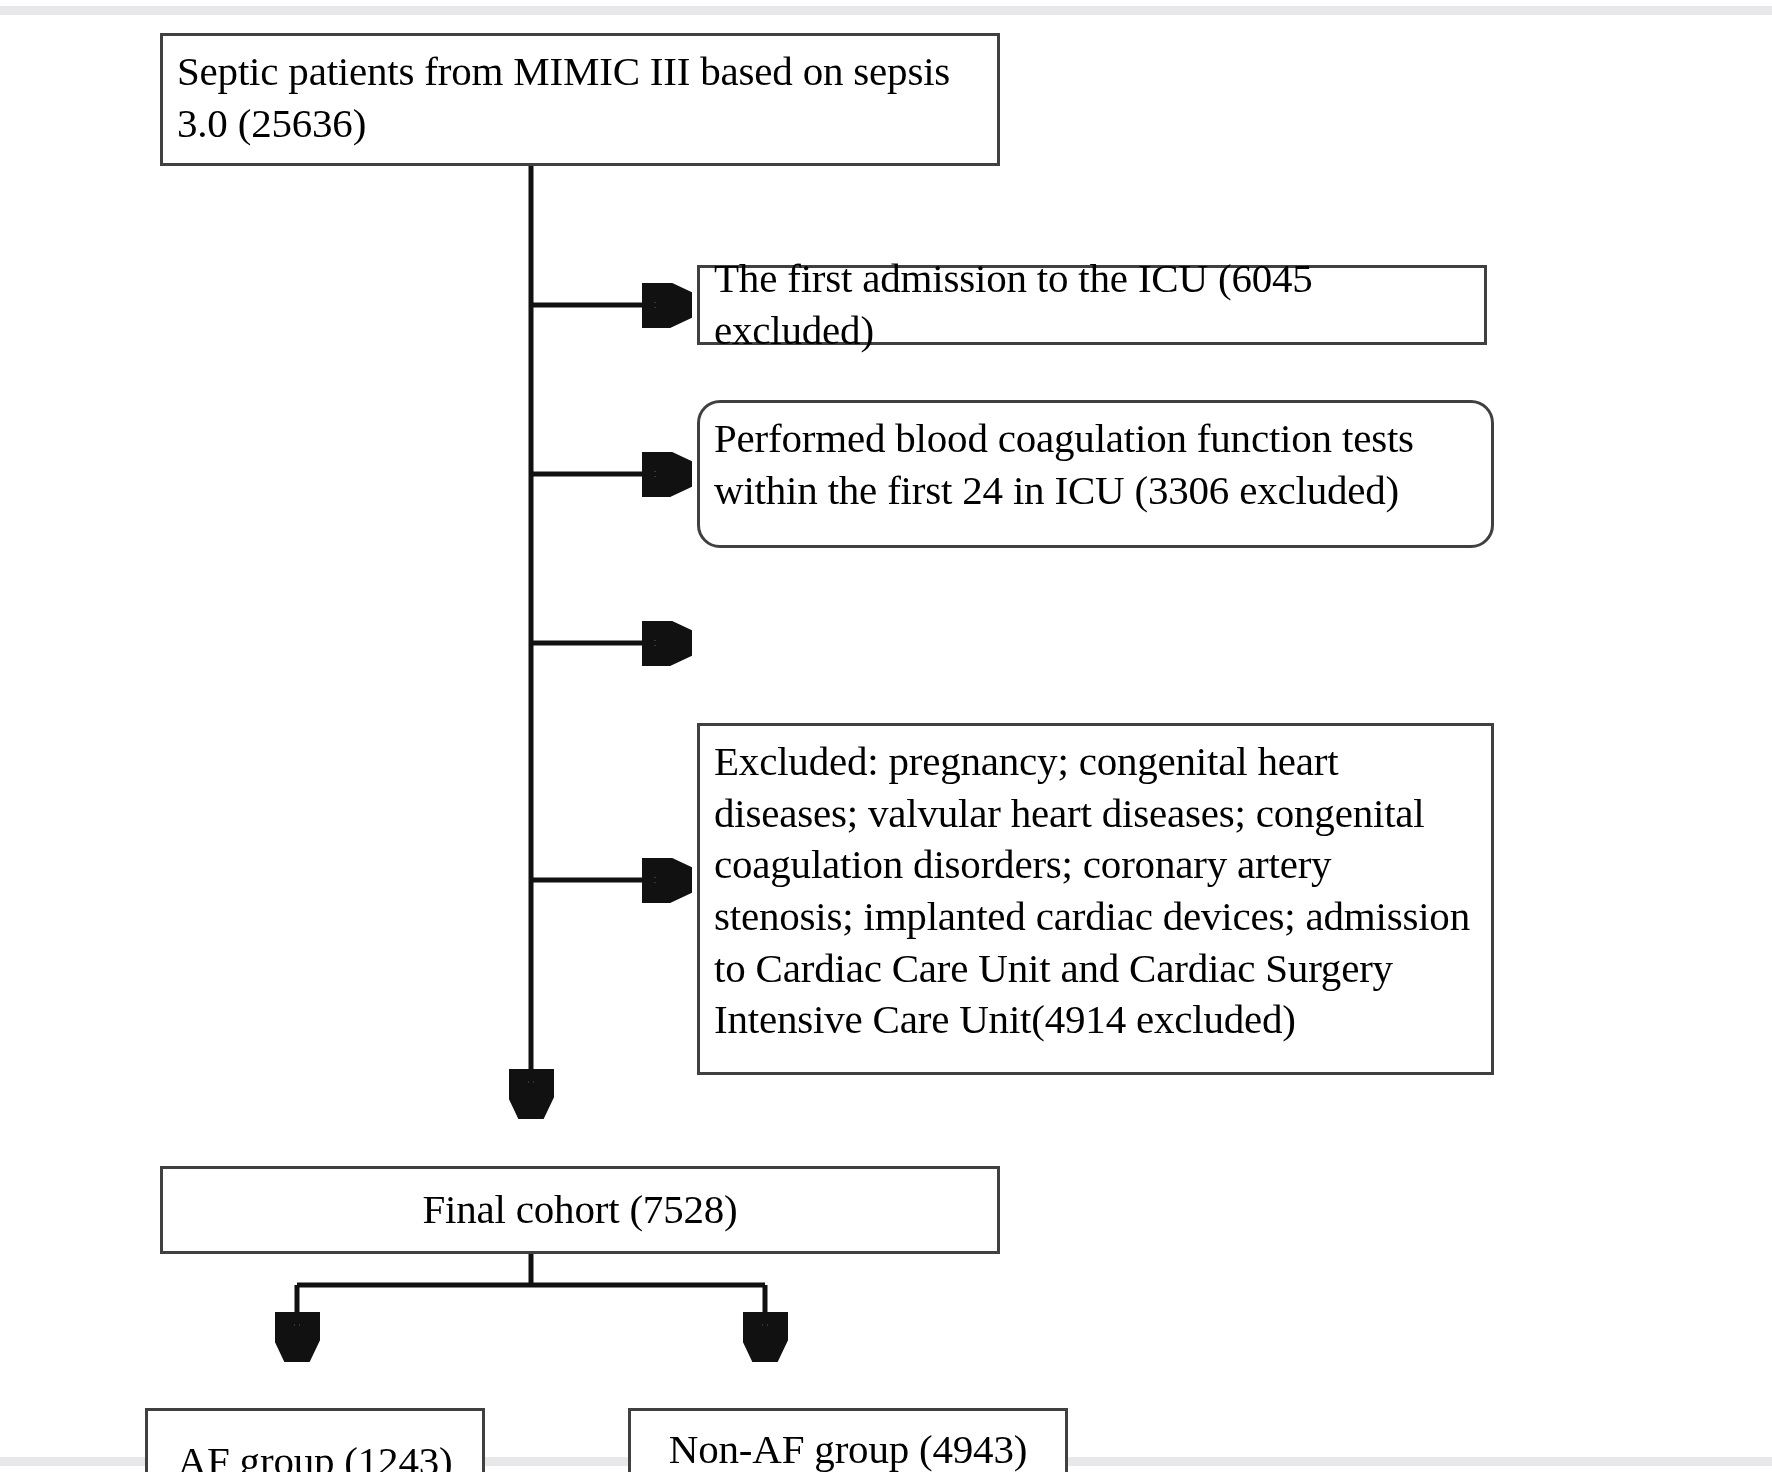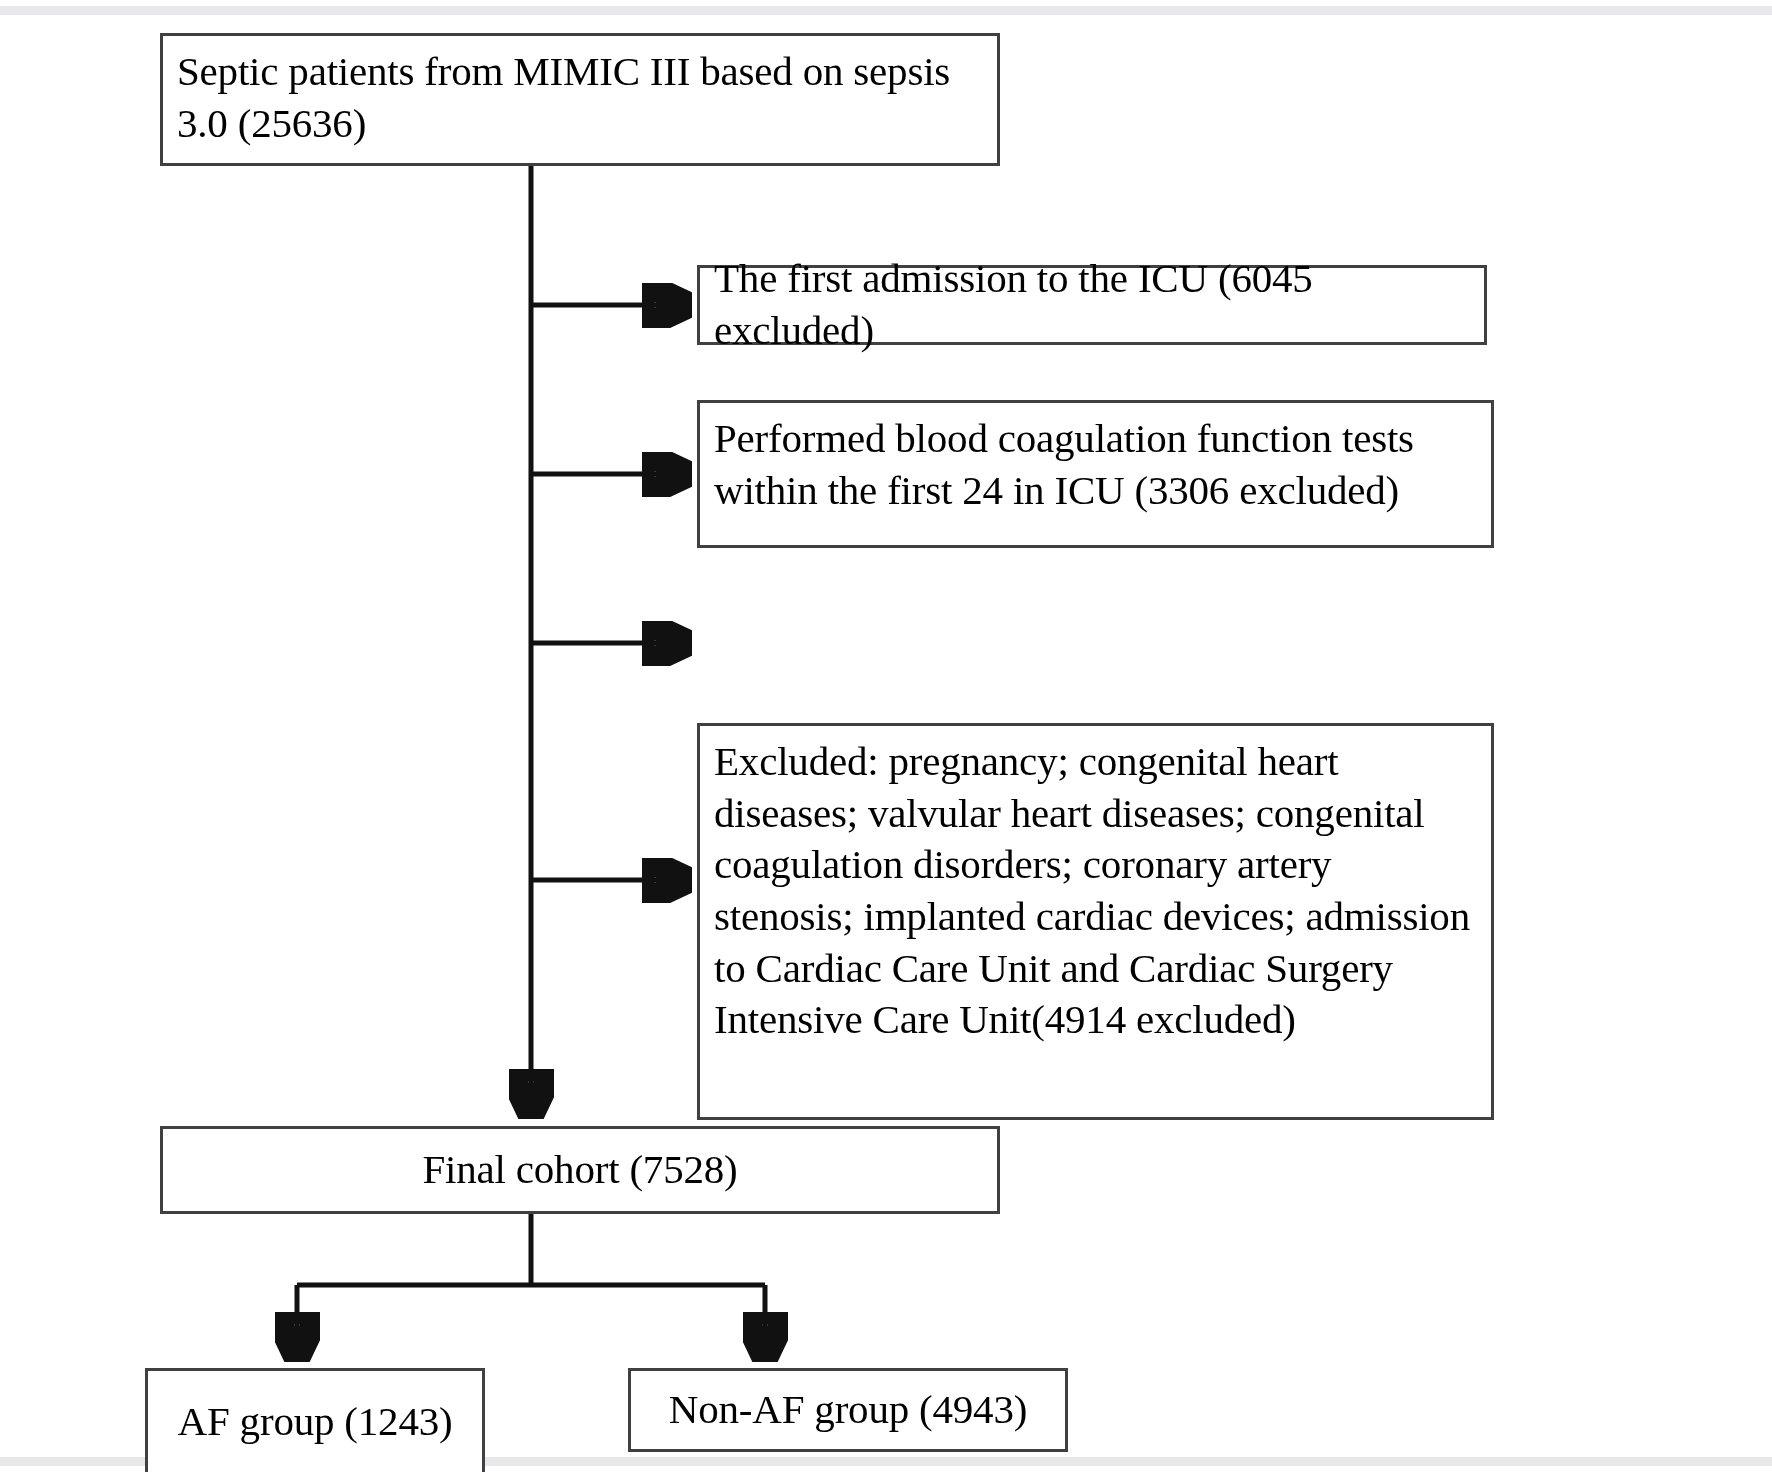--- a/index.html
+++ b/index.html
@@ -42,34 +42,35 @@
     letter-spacing: -0.2px;
     padding: 10px 12px 8px 14px;
     white-space: pre-line;
   }
   .node.center {
     display: flex;
     align-items: center;
     justify-content: center;
     padding: 8px;
     text-align: center;
+    margin-top: 40px;
   }
   .node.midline {
     display: flex;
     align-items: center;
     padding-top: 0;
     padding-bottom: 0;
   }
 
   
   #n-source   { left: 160px;  top: 33px;   width: 840px;  height: 133px; }
   #n-icu      { left: 697px;  top: 265px;  width: 790px;  height: 80px;  }
-  #n-coag     { left: 697px;  top: 400px;  width: 797px;  height: 148px; }
+  #n-coag     { left: 697px;  top: 400px;  width: 797px;  height: 148px; border-radius: 23px; }
   #n-age      { left: 697px;  top: 603px;  width: 790px;  height: 80px;  }
-  #n-excluded { left: 697px;  top: 723px;  width: 797px;  height: 397px; }
+  #n-excluded { left: 697px;  top: 723px;  width: 797px;  height: 352px; }
   #n-final    { left: 160px;  top: 1126px; width: 840px;  height: 88px;  }
   #n-af       { left: 145px;  top: 1368px; width: 340px;  height: 108px;  }
   #n-nonaf    { left: 628px;  top: 1368px; width: 440px;  height: 84px;  }
 
   svg.connectors {
     position: absolute;
     left: 0; top: 0;
     width: 1772px;
     height: 1472px;
     pointer-events: none;

